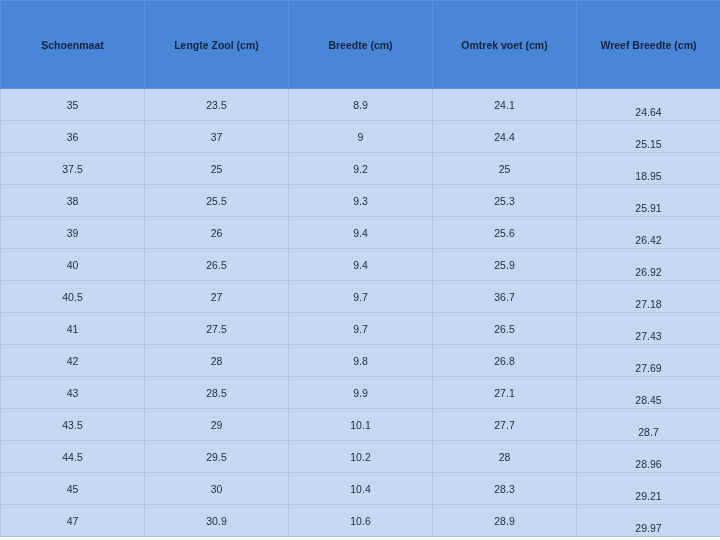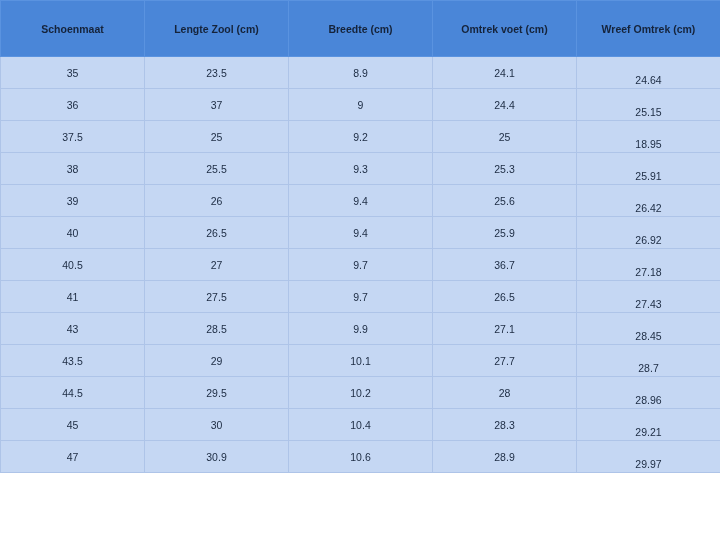--- a/index.html
+++ b/index.html
@@ -25,21 +25,21 @@
   }
   table.size-table th {
     background: #4a86d8;
     color: #15233a;
     font-size: 10.5px;
     font-weight: bold;
     height: 55px;
     text-align: center;
     vertical-align: middle;
     border: 1px solid #5a93e0;
-    padding: 0 4px;
+    padding: 16px 4px;
   }
   table.size-table td {
     background: #c5d7f3;
     color: #1b2a41;
     font-size: 10.5px;
     height: 29px;
     text-align: center;
     vertical-align: middle;
     border: 1px solid #aec4e8;
     padding: 0 4px;
@@ -65,21 +65,21 @@
         <col class="c2">
         <col class="c3">
         <col class="c4">
     </colgroup>
     <thead>
       <tr>
         <th>Schoenmaat</th>
         <th>Lengte Zool (cm)</th>
         <th>Breedte (cm)</th>
         <th>Omtrek voet (cm)</th>
-        <th>Wreef Omtrek (cm)</th>
+        <th>Wreef Breedte (cm)</th>
       </tr>
     </thead>
     <tbody id="table-body">
         <tr>
           <td>35</td>
           <td>23.5</td>
           <td>8.9</td>
           <td>24.1</td>
           <td class="wreef">24.64</td>
         </tr>
@@ -126,20 +126,27 @@
           <td class="wreef">27.18</td>
         </tr>
         <tr>
           <td>41</td>
           <td>27.5</td>
           <td>9.7</td>
           <td>26.5</td>
           <td class="wreef">27.43</td>
         </tr>
         <tr>
+          <td>42</td>
+          <td>28</td>
+          <td>9.8</td>
+          <td>26.8</td>
+          <td class="wreef">27.69</td>
+        </tr>
+        <tr>
           <td>43</td>
           <td>28.5</td>
           <td>9.9</td>
           <td>27.1</td>
           <td class="wreef">28.45</td>
         </tr>
         <tr>
           <td>43.5</td>
           <td>29</td>
           <td>10.1</td>

